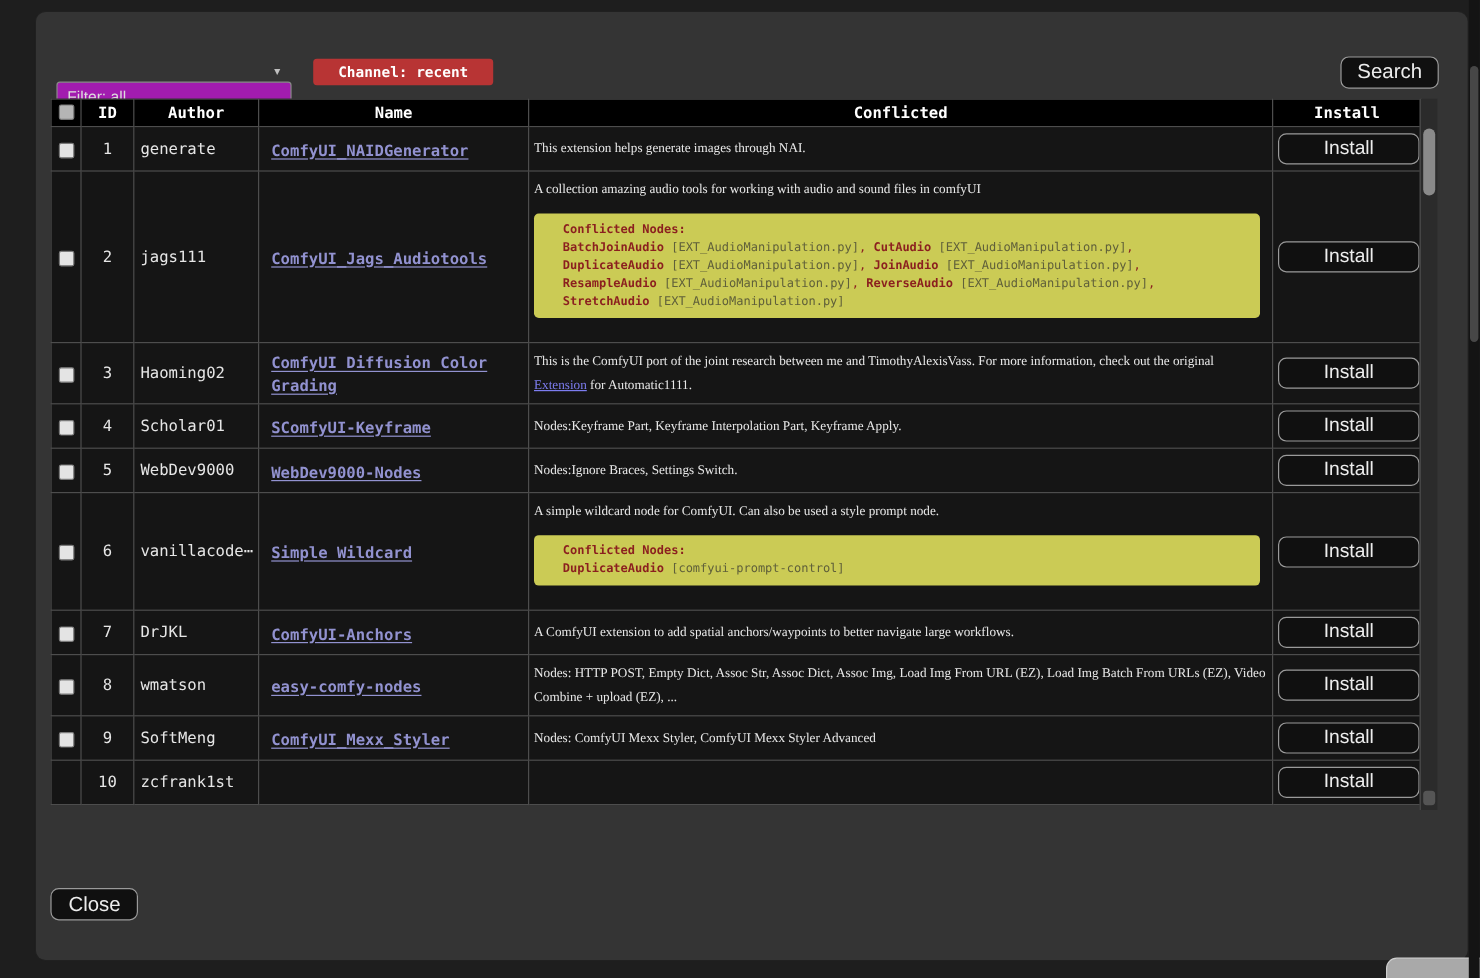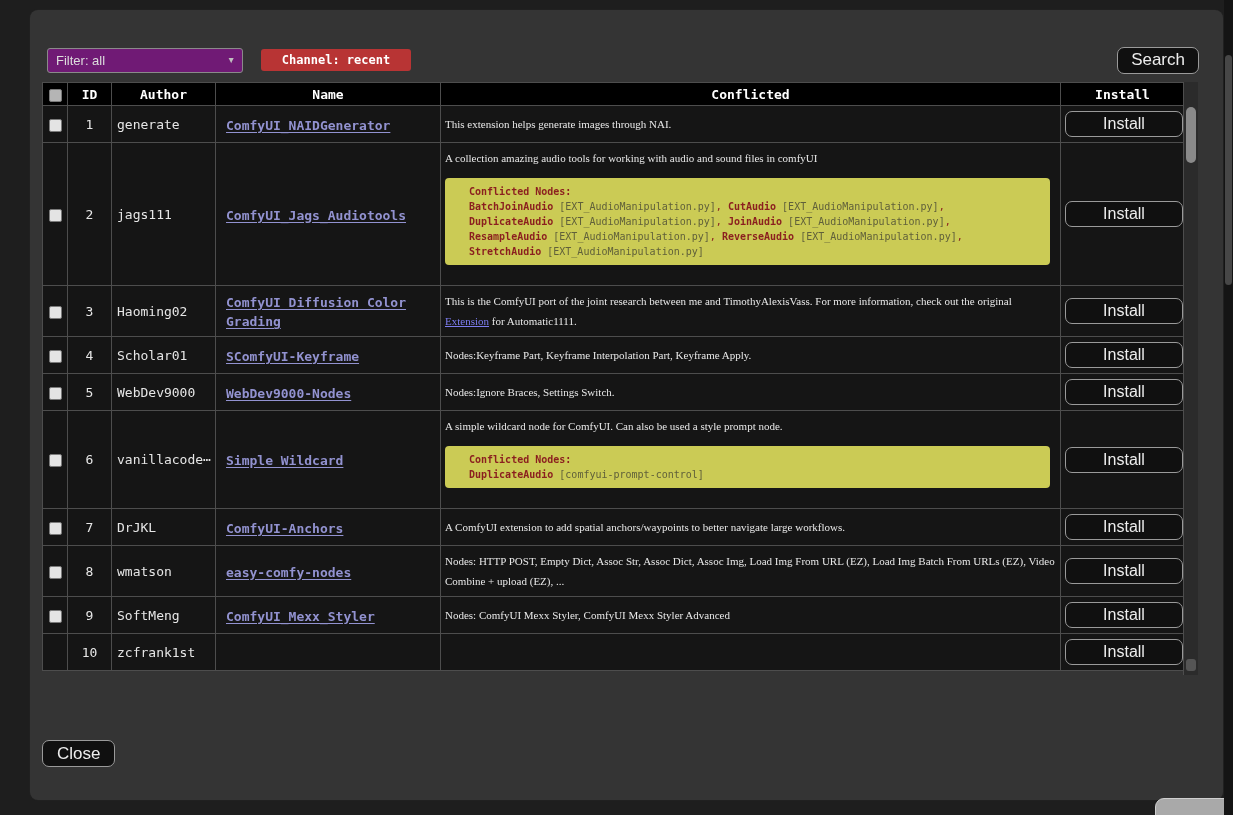--- a/index.html
+++ b/index.html
@@ -15,22 +15,22 @@
     box-shadow:0 0 0 1px #202020;
   }
   
   .controls {
     position:absolute; left:17px; top:36px; width:1152px; height:28px;
     display:flex; align-items:center;
   }
   .select-wrap { position:relative; width:196px; height:25px; }
   .select-wrap select {
     width:100%; height:100%; appearance:none; -webkit-appearance:none;
-    background:#701a75; color:#ddd; border:1px solid #8a8a8a; border-radius:3px;
-    padding:0 24px 0 8px; font:13px "Liberation Sans", sans-serif;
+    background:#a21caf; color:#ddd; border:1px solid #8a8a8a; border-radius:3px;
+    padding:0 24px 0 8px; font:13px "Liberation Sans", sans-serif;margin-top:20px;
   }
   .select-wrap::after {
     content:"▾"; position:absolute; right:8px; top:4px; color:#c0c0c0;
     font-size:13px; pointer-events:none;
   }
   .channel-badge {
     margin-left:18px; width:150px; text-align:center;
     background:var(--channel_badge_bg,#b83434); color:#fff;
     font:bold 12px "DejaVu Sans Mono", monospace;
     padding:4px 0; border-radius:3px;

